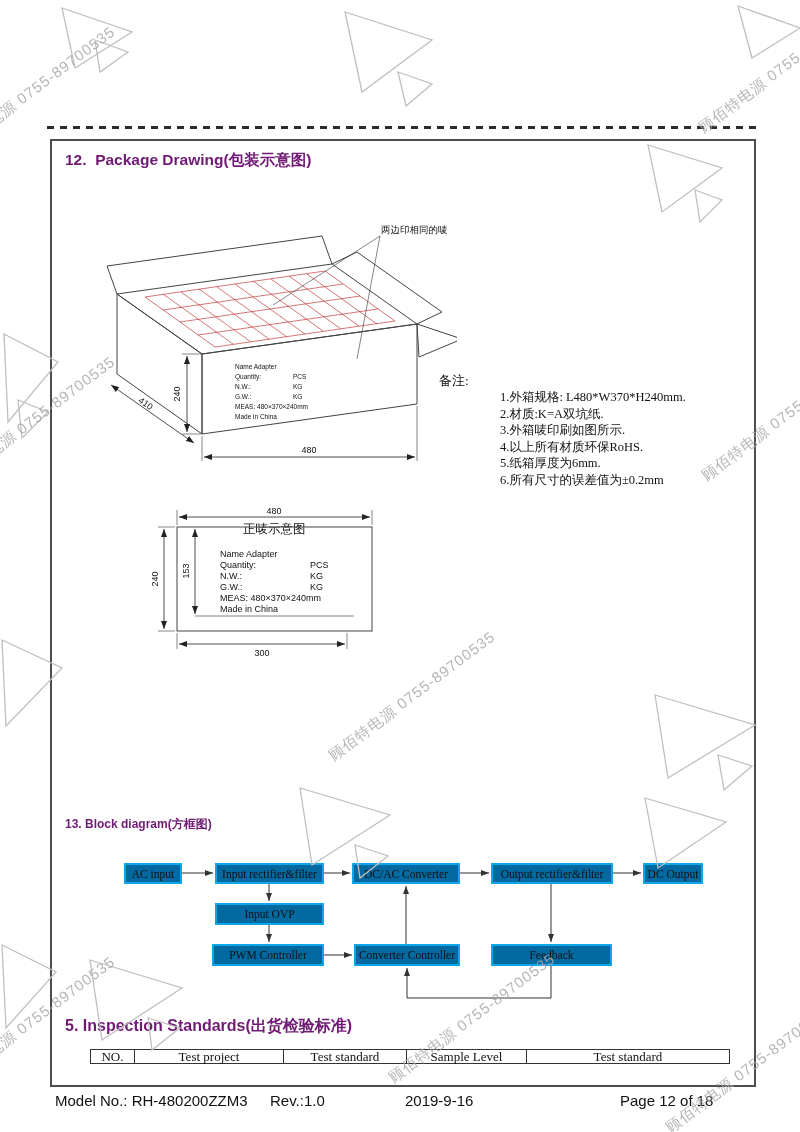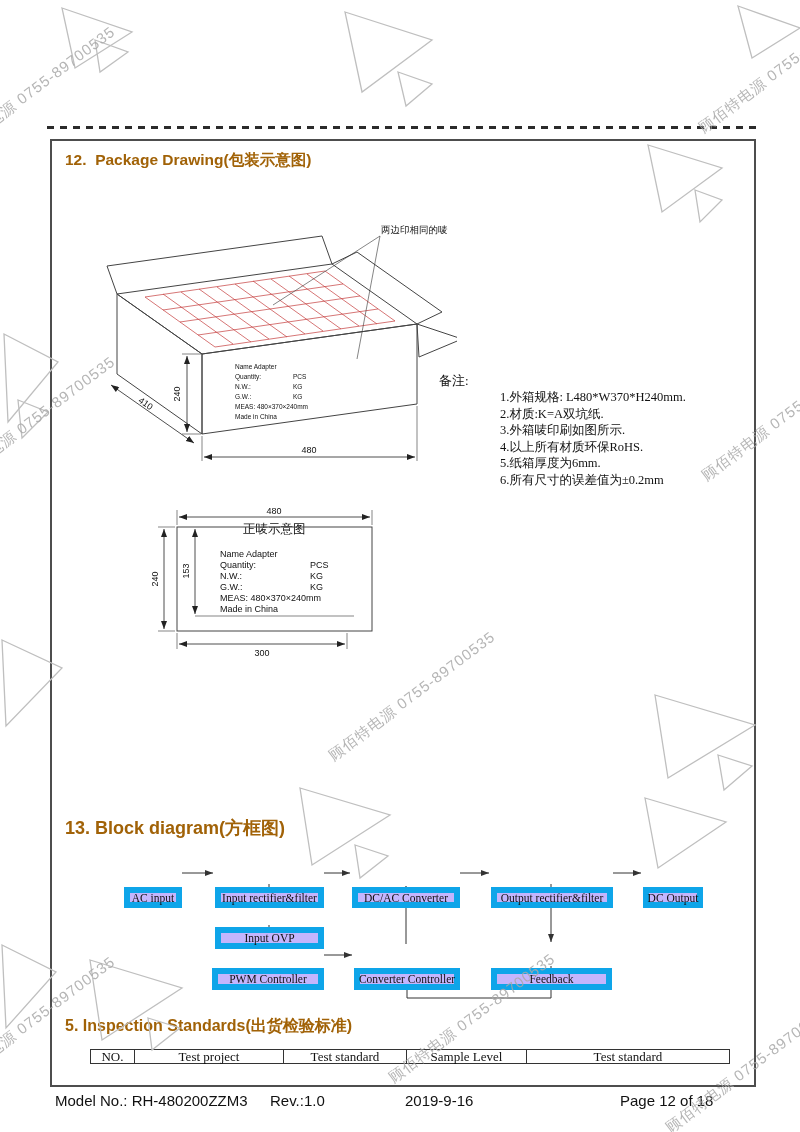--- a/index.html
+++ b/index.html
@@ -8,23 +8,23 @@
          font-family:"Liberation Sans", sans-serif; overflow:hidden; }
 
   
   .dash-line { position:absolute; left:47px; top:126px; width:713px; height:3px;
     background:repeating-linear-gradient(90deg,#2b2b2b 0 7px,transparent 7px 13px); }
 
   
   .frame { position:absolute; left:50px; top:139px; width:706px; height:948px;
            border:2px solid #4d4d4d; }
 
-  .sec-h { position:absolute; font-weight:bold; font-size:15.5px; color:#a16207; white-space:pre; }
+  .sec-h { position:absolute; font-weight:bold; font-size:15.5px; color:#701a75; white-space:pre; }
   .h12 { left:13px; top:9px; }
-  .h13 { left:13px; top:675px; font-size:18px; }
+  .h13 { left:13px; top:675px; font-size:12px; }
   .h14 { left:13px; top:875px; font-size:16px; }
 
   
   svg.carton { position:absolute; left:45px; top:68px; }
   svg.labelsvg { position:absolute; left:95px; top:362px; }
   .ln { fill:none; stroke:#444; stroke-width:1; }
   .ext { stroke:#333; stroke-width:0.6; fill:none; }
   .dim { stroke:#222; stroke-width:0.8; fill:none; }
   .grid path, .grid line { stroke:#c43b3b; stroke-width:0.7; fill:none; }
   svg text { font-family:"Liberation Sans",sans-serif; fill:#111; }
@@ -36,23 +36,23 @@
   .notes-title { position:absolute; left:387px; top:231px; font-size:13px;
                  font-family:"Liberation Serif",serif; }
   .notes-list  { position:absolute; left:448px; top:248px; font-size:12.5px;
                  line-height:16.5px; font-family:"Liberation Serif",serif; }
   .label-caption { position:absolute; left:191px; top:344px; font-size:12.5px;
                  font-family:"Liberation Serif",serif;margin-top:36px; }
 
   
   .blockdiag { position:absolute; left:0; top:710px; width:706px; height:175px; }
   .blockdiag svg { position:absolute; left:0; top:0; }
-  .bbox { position:absolute; border:6px solid #0ea5e9; background:#c4b5fd;
+  .bbox { position:absolute; border:2px solid #0ea5e9; background:#0369a1;
           display:flex; align-items:center; justify-content:center;
-          font:11.5px "Liberation Serif",serif; white-space:nowrap;margin-top:24px; }
+          font:11.5px "Liberation Serif",serif; white-space:nowrap; }
   .conn { stroke:#333; stroke-width:1; fill:none; }
 
   
   .insp-table { position:absolute; left:38px; top:908px; width:640px; height:15px;
                 display:flex; border:1px solid #333;
                 font:13px "Liberation Serif",serif; }
   .insp-cell { border-right:1px solid #333; display:flex; align-items:center;
                justify-content:center; }
   .insp-cell:last-child { border-right:none; }
 

